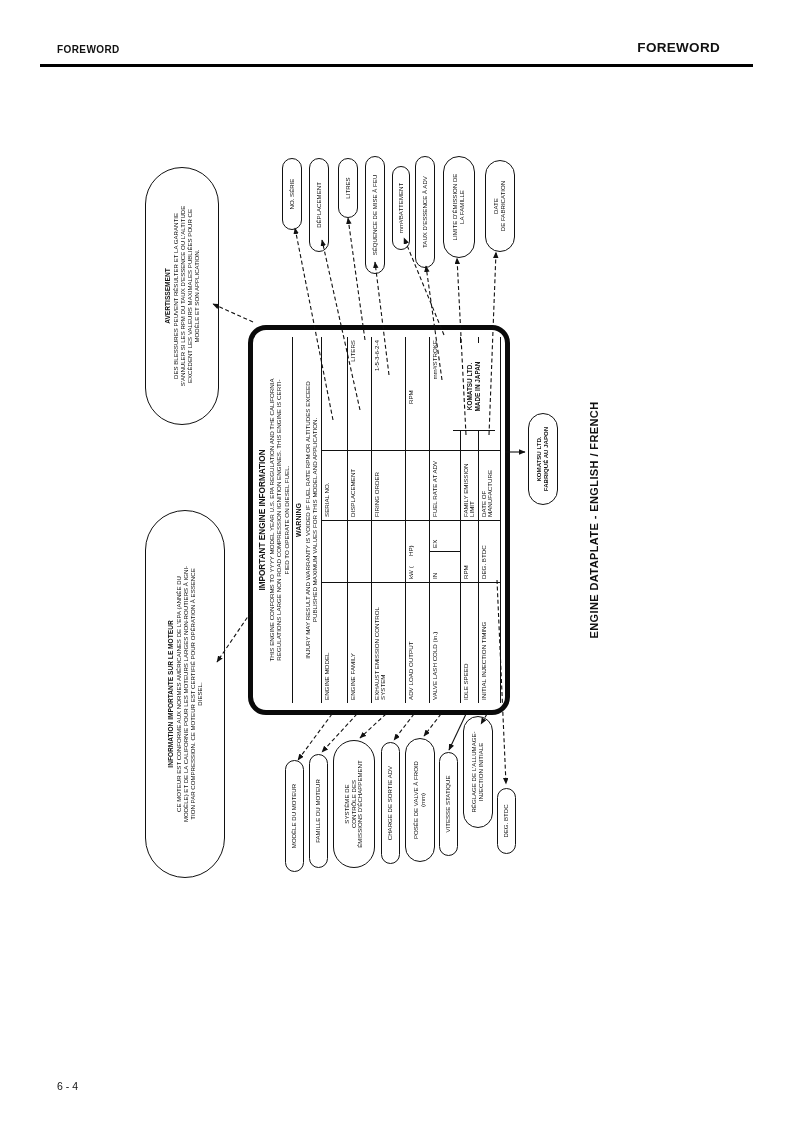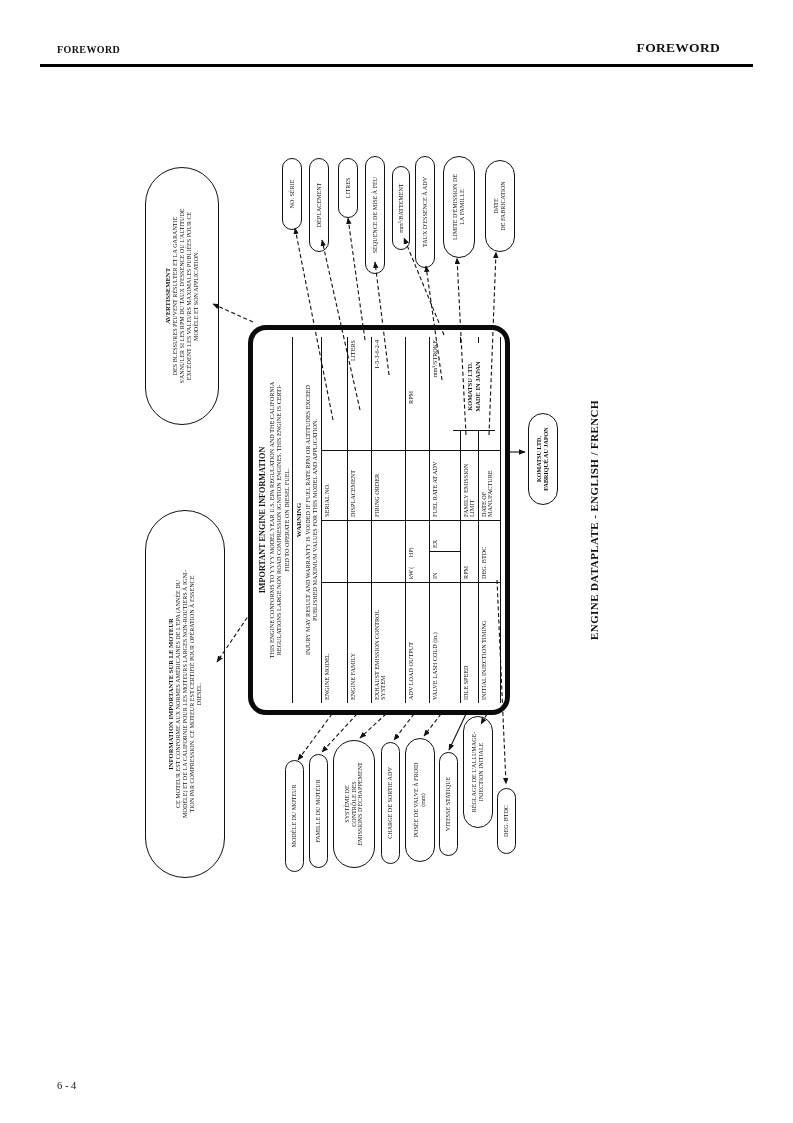--- a/index.html
+++ b/index.html
@@ -1,18 +1,18 @@
 <!DOCTYPE html>
 <html><head>
 <meta charset="utf-8">
 <style>
   * { margin:0; padding:0; box-sizing:border-box; }
   html,body { background:#e8e8e8; }
   .page { position:relative; width:793px; height:1123px; background:#ffffff; margin:0 auto;
-          font-family:Liberation Serif, serif; color:#111; overflow:hidden; }
+          font-family:Liberation Sans, sans-serif; color:#111; overflow:hidden; }
   .hdr-left { position:absolute; left:57px; top:44px; font-size:10px; font-weight:bold; letter-spacing:.4px; }
   .hdr-right{ position:absolute; right:73px; top:40px; font-size:13.5px; font-weight:bold; letter-spacing:.3px; }
   .hdr-rule { position:absolute; left:40px; top:64px; width:713px; height:2.5px; background:#000; }
   .footer   { position:absolute; left:57px; top:1080px; font-size:10.5px; }
 
   .watermark { position:absolute; left:326px; top:349px; font-size:29px; color:#3c3230; z-index:6; letter-spacing:0px; }
 
   
   .rot { position:absolute; left:145px; top:150px; width:730px; height:490px;
          transform-origin:0 0; transform:rotate(-90deg) translateX(-730px); z-index:2; }

